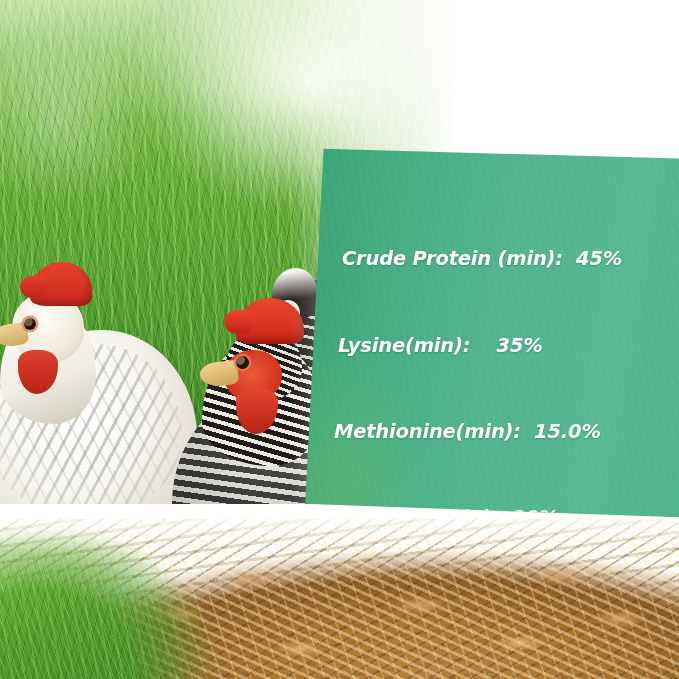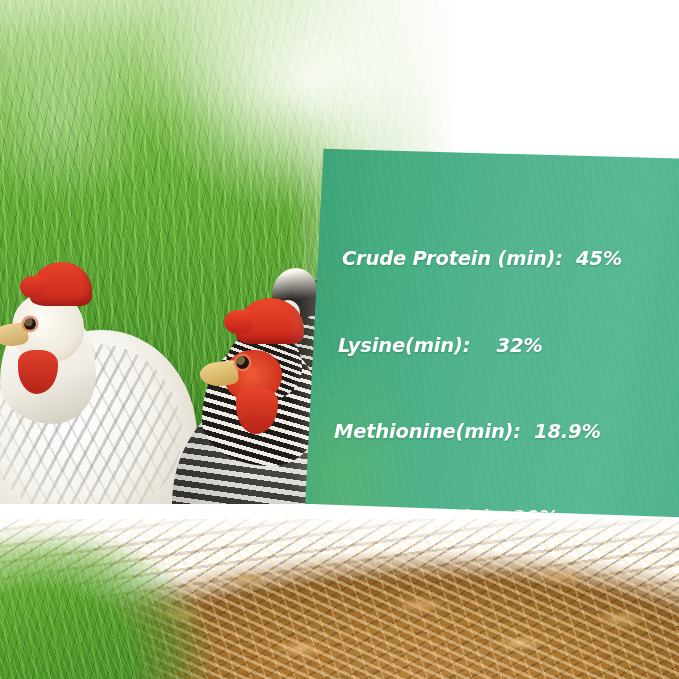--- a/index.html
+++ b/index.html
@@ -405,22 +405,22 @@
     <div class="grass-tuft-blades"></div>
     <div class="larvae-top-fade"></div>
   </div>
 
 
   <div class="panel">
     <div class="panel-tex"></div>
     <div class="panel-edge-hi"></div>
     <ul class="panel-list">
       <li>Crude Protein (min):  45%</li>
-      <li>Lysine(min):    32%</li>
-      <li>Methionine(min):  18.9%</li>
+      <li>Lysine(min):    35%</li>
+      <li>Methionine(min):  15.0%</li>
       <li>Crude Fat(min):  20%</li>
       <li>Crude Fiber(min):  10%</li>
       <li>Moisture(max):7%</li>
       
       
       
       
     </ul>
   </div>
 

